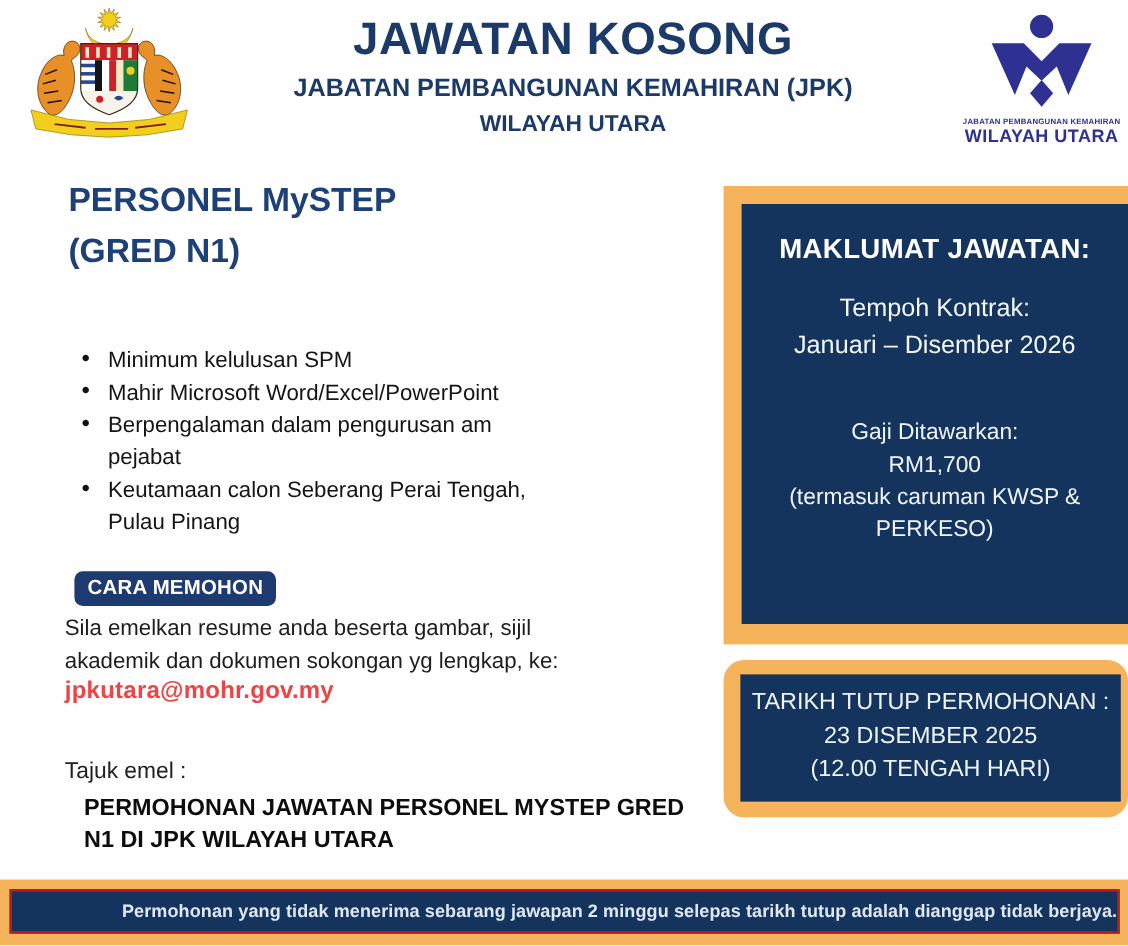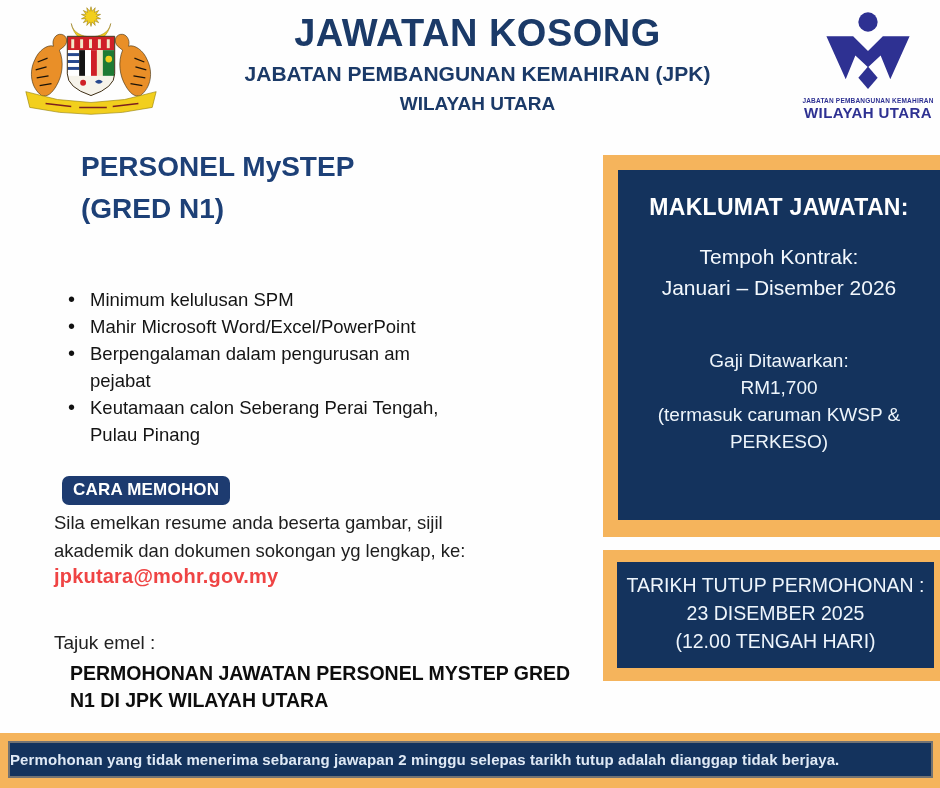--- a/index.html
+++ b/index.html
@@ -14,21 +14,21 @@
   .coat { position:absolute; left:12px; top:0; width:158px; height:124px; }
   .header-text { position:absolute; left:170px; top:12px; width:615px; text-align:center; }
   .header-title { font-size:38px; font-weight:700; letter-spacing:0.5px; color:#1b3a68; }
   .header-sub1  { font-size:21px; font-weight:700; color:#1b3a68; margin-top:7px;text-align:center; }
   .header-sub2  { font-size:19px; font-weight:700; color:#1b3a68; margin-top:7px; }
   .jpk { position:absolute; left:800px; top:10px; width:136px; text-align:center; }
   .jpk svg { width:104px; height:82px; }
   .jpk-cap-small { font-size:6.5px; font-weight:700; color:#2e3192; letter-spacing:0.2px; margin-top:1px; white-space:nowrap; }
   .jpk-cap-big   { font-size:15px; font-weight:700; color:#2e3192; letter-spacing:0.4px; }
   
-  .pos-title { position:absolute; left:57px; top:146px; font-size:28px; font-weight:700; color:#1d4077; line-height:42px; white-space:pre-line;margin-left:24px; }
+  .pos-title { position:absolute; left:57px; top:146px; font-size:28px; font-weight:700; color:#1d4077; line-height:42px; white-space:pre-line; }
   .badge {
     position:absolute; display:inline-block;
     background:#1d3b70; color:#ffffff;
     font-size:17px; font-weight:700;
     padding:4px 11px 5px; border-radius:7px; letter-spacing:0.2px;
   }
   .badge-syarat { left:62px; top:240px; }
   .badge-cara   { left:62px; top:476px; }
   ul.reqs { position:absolute; left:66px; top:286px; width:480px; list-style:none; }
   ul.reqs li {
@@ -41,28 +41,28 @@
   .subject-label { position:absolute; left:54px; top:632px; font-size:19px; color:#222; }
   .subject-value { position:absolute; left:54px; top:660px; width:540px; font-size:19.5px; font-weight:700; color:#0d0d0d; line-height:27px; white-space:pre-line;margin-left:16px; }
   
   .obox { position:absolute; background:#f5b45c; }
   .obox-info { left:603px; top:155px; width:337px; height:382px; padding:15px 0 17px 15px; }
   .nbox { background:#14335d; width:100%; height:100%; color:#ffffff; text-align:center; }
   .info-inner { padding-top:24px; }
   .info-title { font-size:23px; font-weight:700; color:#ffffff; letter-spacing:0.3px; }
   .info-contract { margin-top:20px; font-size:21px; line-height:31px; color:#f3f8fd; white-space:pre-line; }
   .info-salary { margin-top:44px; font-size:19px; line-height:27px; color:#eef5fb; white-space:pre-line; }
-  .obox-deadline { left:603px; top:550px; width:337px; height:131px; padding:12px 6px 13px 14px; }
+  .obox-deadline { left:603px; top:550px; width:337px; height:131px; padding:12px 6px 13px 14px;border-radius:17px; }
   .deadline-inner { padding-top:9px; font-size:19.5px; line-height:28px; color:#eef5fc; white-space:pre-line; }
   
   .footer-strip { position:absolute; left:0; top:733px; width:940px; height:55px; background:#f5b45c; }
   .footer-navy {
     position:absolute; left:8px; top:8px; right:7px; bottom:10px;
-    background:#14335d; border:2px solid #737373;
-    display:flex; align-items:center; justify-content:flex-start;
+    background:#14335d; border:2px solid #b91c1c;
+    display:flex; align-items:center; justify-content:flex-end;
   }
   .footer-text { font-size:15px; font-weight:700; color:#dfe9f5; letter-spacing:0.1px; }
 </style>
 </head>
 <body>
 
 <div id="page">
 
   <svg class="coat" viewBox="0 0 160 124" aria-hidden="true">
 

